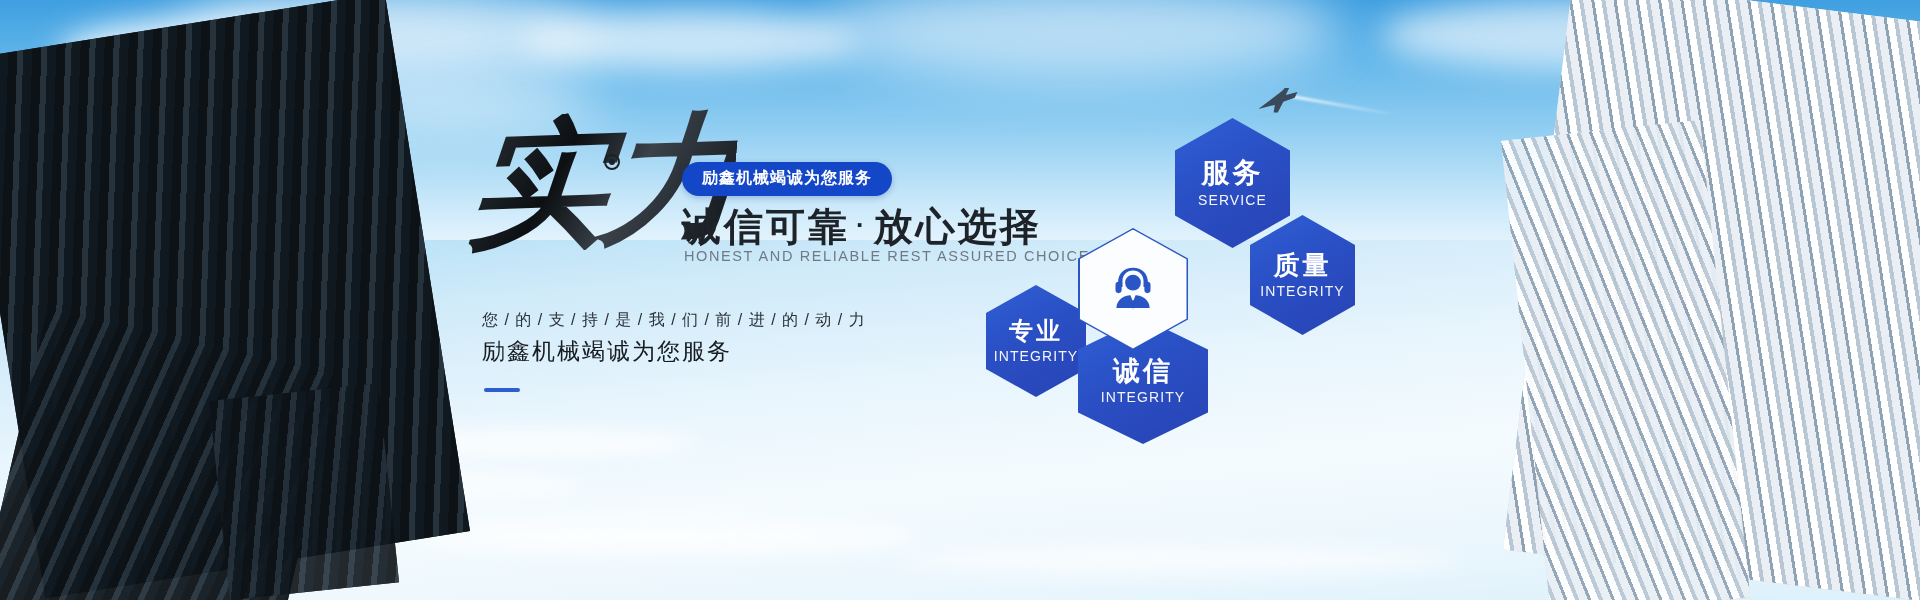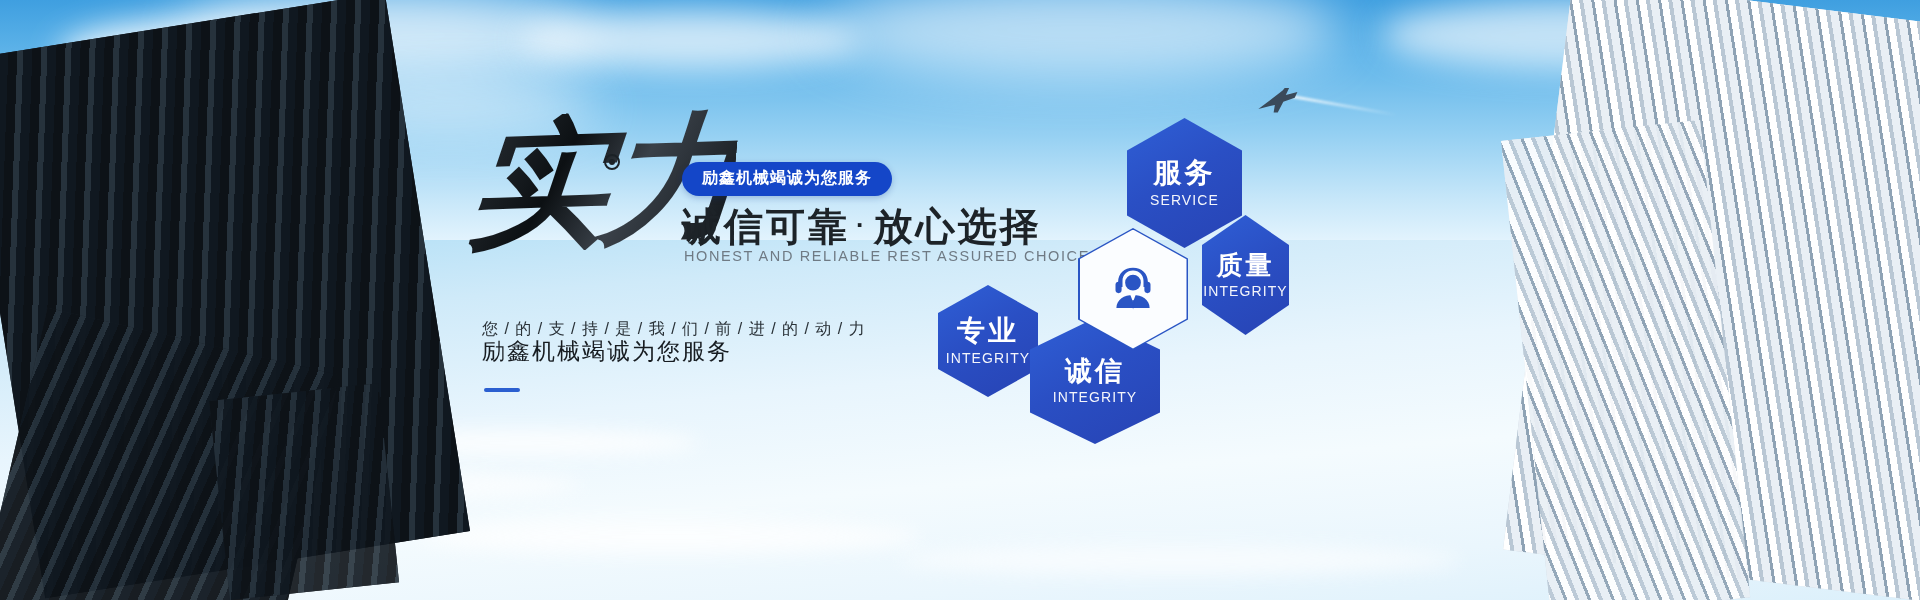--- a/index.html
+++ b/index.html
@@ -70,44 +70,44 @@
     position:absolute;left:212px;top:80px;
     font-size:39px;color:#1d2328;letter-spacing:3px;white-space:nowrap;font-weight:700;
   }
   .tagline .sep{font-size:26px;vertical-align:6px;padding:0 6px;}
   .tagline-en{
     position:absolute;left:214px;top:128px;
     font-size:14.5px;color:#6f7a84;letter-spacing:1.6px;white-space:nowrap;
   }
   .sub1{
     position:absolute;left:12px;top:190px;
-    font-size:16px;color:#2a3238;letter-spacing:1px;white-space:nowrap;margin-top:9px;
+    font-size:16px;color:#2a3238;letter-spacing:1px;white-space:nowrap;
   }
   .sub2{
     position:absolute;left:12px;top:216px;
     font-size:23px;color:#171c21;letter-spacing:2px;font-weight:500;white-space:nowrap;
   }
   .rule{position:absolute;left:14px;top:268px;width:36px;height:4px;background:#2b5fd0;border-radius:2px;}
   
   .hexwrap{position:absolute;left:930px;top:110px;width:400px;height:300px;}
   .hex{
     position:absolute;
     clip-path:polygon(50% 0%,100% 25%,100% 75%,50% 100%,0% 75%,0% 25%);
     display:flex;flex-direction:column;align-items:center;justify-content:center;
-    color:#fff;text-align:center;
+    color:#fff;text-align:center;margin-left:48px;
   }
   .hex.blue{background:linear-gradient(150deg,#2f5fd6 0%,#2a4fc4 45%,#2743b4 100%);}
   .hex .zh{font-size:27px;font-weight:700;letter-spacing:3px;line-height:1.1;}
   .hex .en{font-size:14px;letter-spacing:1.1px;margin-top:3px;opacity:.95;}
   .hex-service{left:197px;top:8px;width:115px;height:130px;}
   .hex-service .zh{font-size:28px;}
-  .hex-quality{left:272px;top:105px;width:87px;height:120px;}
+  .hex-quality{left:272px;top:105px;width:105px;height:120px;}
   .hex-quality .zh{font-size:26px;}
   .hex-pro{left:8px;top:175px;width:100px;height:112px;}
-  .hex-pro .zh{font-size:28px;}
+  .hex-pro .zh{font-size:24px;}
   .hex-cheng{left:100px;top:208px;width:130px;height:126px;}
   .hex-cheng .zh{font-size:27px;}
   .hex-icon-outline{
     position:absolute;left:148px;top:118px;width:110px;height:122px;
     clip-path:polygon(50% 0%,100% 25%,100% 75%,50% 100%,0% 75%,0% 25%);
     background:#2a55c4;
   }
   .hex-icon-inner{
     position:absolute;left:149.5px;top:119.5px;width:107px;height:119px;
     clip-path:polygon(50% 0%,100% 25%,100% 75%,50% 100%,0% 75%,0% 25%);

